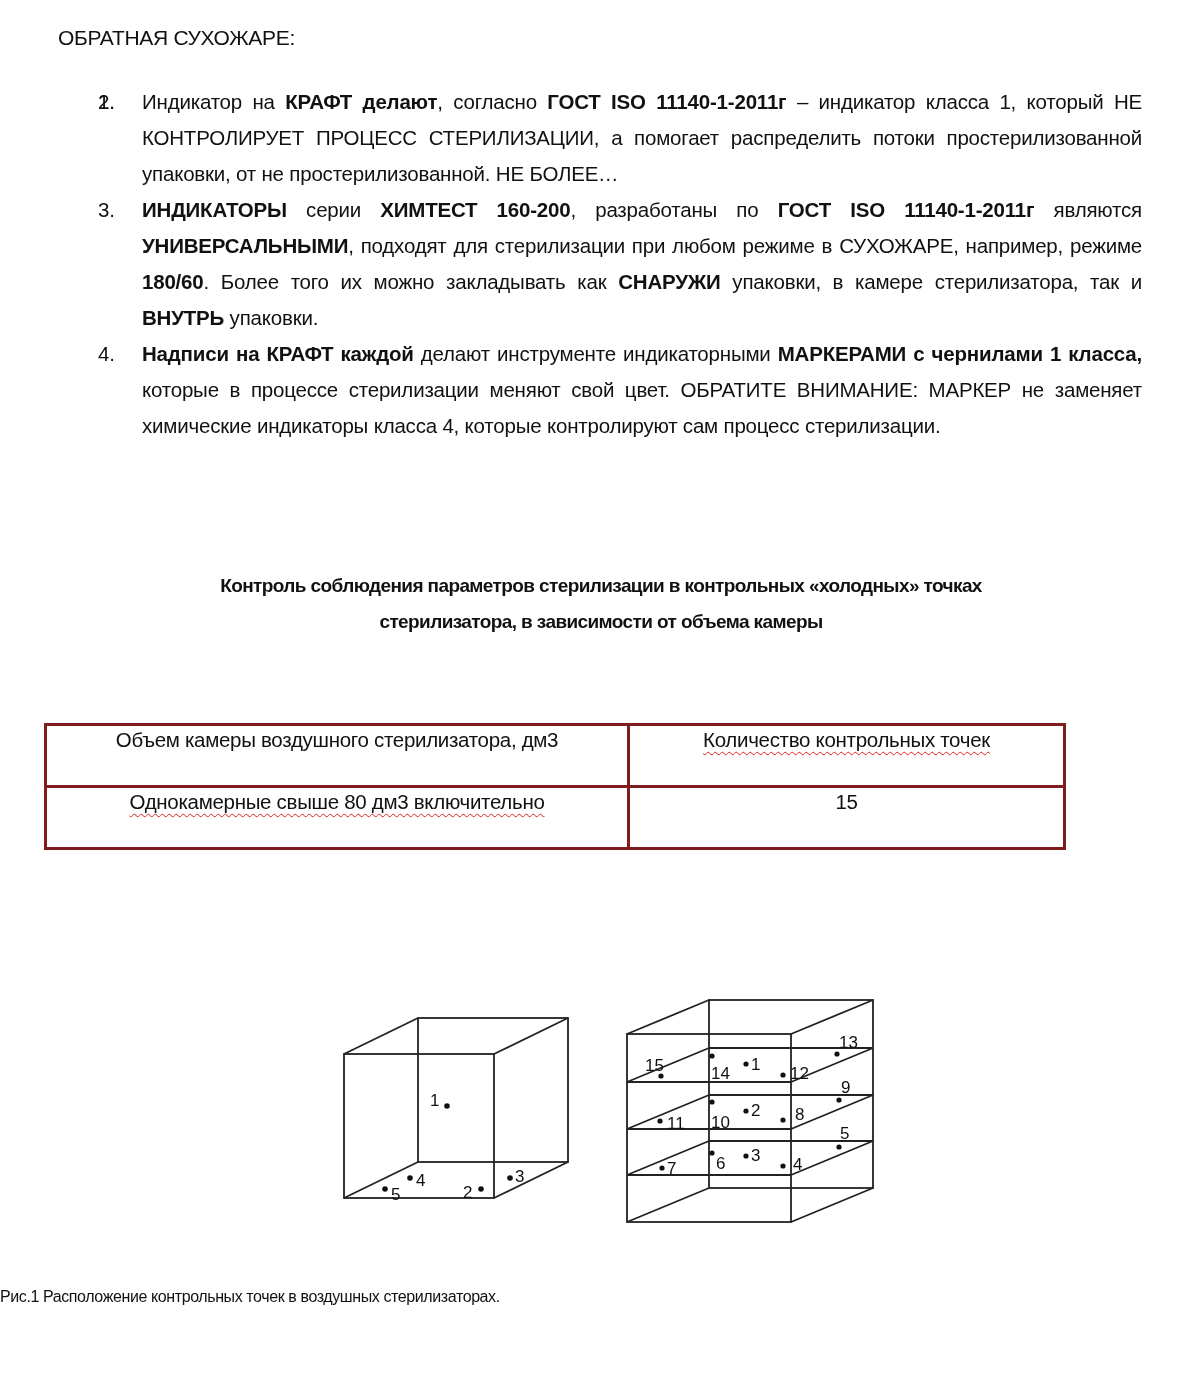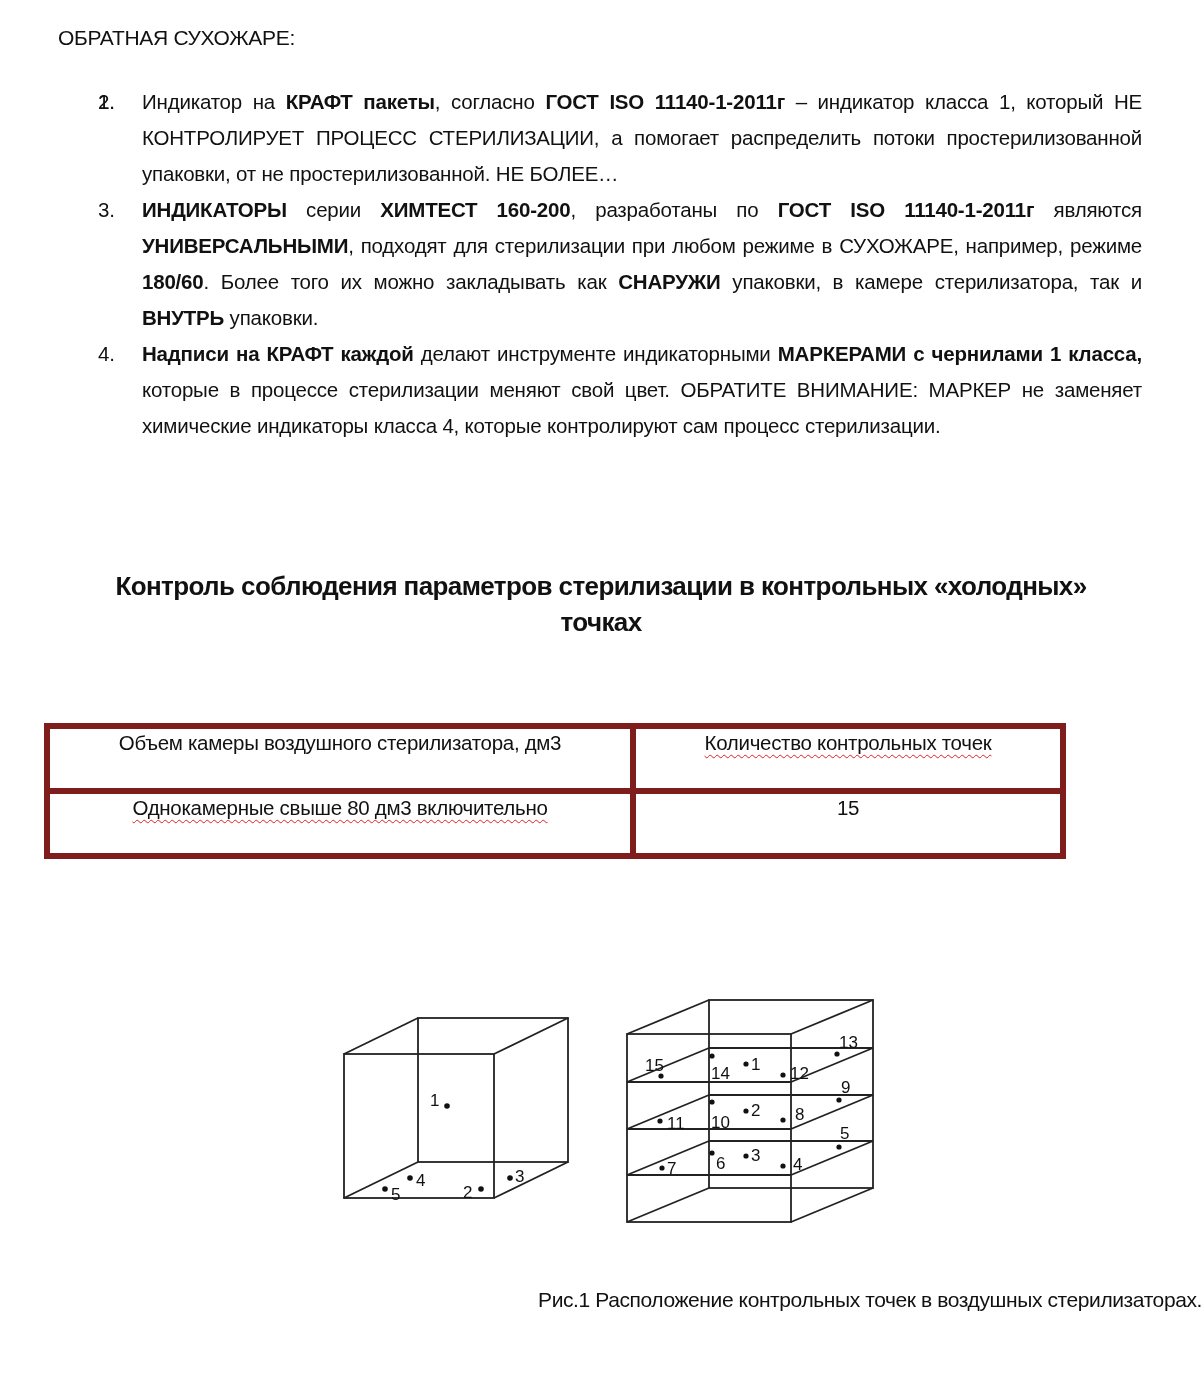--- a/index.html
+++ b/index.html
@@ -6,43 +6,44 @@
   body {
     width: 1202px; height: 1400px; position: relative; overflow: hidden;
     font-family: "Liberation Sans", "DejaVu Sans", sans-serif;
     color: #111111; font-size: 21px;
   }
   .heading { position: absolute; left: 58px; top: 26px; font-size: 21px; letter-spacing: -0.3px; }
   .list { position: absolute; left: 98px; top: 84px; width: 1044px; margin: 0; padding: 0; list-style: none; }
   .item { position: relative; padding-left: 44px; line-height: 36px; text-align: justify; font-size: 20.5px; letter-spacing: -0.2px; }
   .num { position: absolute; left: 0; top: 0; }
   .item b { font-weight: bold; }
-  .title { position: absolute; left: 100px; top: 568px; width: 1002px; text-align: center; font-weight: bold; font-size: 26px; line-height: 36px; letter-spacing: -0.6px; }
+  .title { position: absolute; left: 100px; top: 568px; width: 1002px; text-align: center; font-weight: bold; font-size: 19px; line-height: 36px; letter-spacing: -0.6px; }
   table.tbl { position: absolute; left: 44px; top: 723px; width: 1022px; border-collapse: collapse; }
-  table.tbl td { border: 6px solid #7f1d1d; height: 56px; vertical-align: top; text-align: center; font-size: 20.5px; padding-top: 2px; letter-spacing: -0.3px; }
+  table.tbl td { border: 3px solid #7f1d1d; height: 56px; vertical-align: top; text-align: center; font-size: 20.5px; padding-top: 2px; letter-spacing: -0.3px; }
   table.tbl td.c1 { width: 578px; }
   .sq { text-decoration: underline wavy #e02020; text-decoration-thickness: 1px; text-underline-offset: 4px; margin-top: 45px; }
   svg.fig { position: absolute; }
-  .caption { position: absolute; left: 0; top: 1288px; width: 1202px; text-align: right; font-size: 21px; letter-spacing: -0.4px; }
+  .caption { position: absolute; left: 0; top: 1288px; width: 1202px; text-align: left; font-size: 16px; letter-spacing: -0.4px; }
   .lbl { font-family: "Liberation Sans", sans-serif; font-size: 17px; fill: #111; }
 </style>
 </head>
 <body>
 
 <div class="heading">ОБРАТНАЯ СУХОЖАРЕ:</div>
 
 <ol class="list">
   <li class="item"><span class="num">1.</span></li>
-  <li class="item"><span class="num">2.</span><span class="body"><span>Индикатор на </span><b>КРАФТ пакеты</b><span>, согласно </span><b>ГОСТ ISO 11140-1-2011г</b><span> – индикатор класса 1, который НЕ КОНТРОЛИРУЕТ ПРОЦЕСС СТЕРИЛИЗАЦИИ, а помогает распределить потоки простерилизованной упаковки, от не простерилизованной. НЕ БОЛЕЕ…</span></span></li>
+  <li class="item"><span class="num">2.</span><span class="body"><span>Индикатор на </span><b>КРАФТ делают</b><span>, согласно </span><b>ГОСТ ISO 11140-1-2011г</b><span> – индикатор класса 1, который НЕ КОНТРОЛИРУЕТ ПРОЦЕСС СТЕРИЛИЗАЦИИ, а помогает распределить потоки простерилизованной упаковки, от не простерилизованной. НЕ БОЛЕЕ…</span></span></li>
   <li class="item"><span class="num">3.</span><span class="body"><b> ИНДИКАТОРЫ</b><span> серии </span><b>ХИМТЕСТ 160-200</b><span>, разработаны по </span><b>ГОСТ ISO 11140-1-2011г</b><span> являются </span><b>УНИВЕРСАЛЬНЫМИ</b><span>, подходят для стерилизации при любом режиме в СУХОЖАРЕ, например, режиме </span><b>180/60</b><span>. Более того их можно закладывать как </span><b>СНАРУЖИ</b><span> упаковки, в камере стерилизатора, так и </span><b>ВНУТРЬ</b><span> упаковки.</span></span></li>
   <li class="item"><span class="num">4.</span><span class="body"><b>Надписи на КРАФТ каждой</b><span> делают инструменте индикаторными </span><b>МАРКЕРАМИ с чернилами 1 класса,</b><span> которые в процессе стерилизации меняют свой цвет. ОБРАТИТЕ ВНИМАНИЕ: МАРКЕР не заменяет химические индикаторы класса 4, которые контролируют сам процесс стерилизации.</span></span></li>
 </ol>
 
 <div class="title">
   <div>Контроль соблюдения параметров стерилизации в контрольных «холодных» точках</div>
+  <div>стерилизатора, в зависимости от объема камеры</div>
 </div>
 
 <table class="tbl">
   <tbody>
       <tr>
     <td class="c1"><span>Объем камеры воздушного стерилизатора, дм3</span></td>
     <td><span class="sq">Количество контрольных точек</span></td>
   </tr>
   <tr>
     <td class="c1"><span class="sq">Однокамерные свыше 80 дм3 включительно</span></td>

